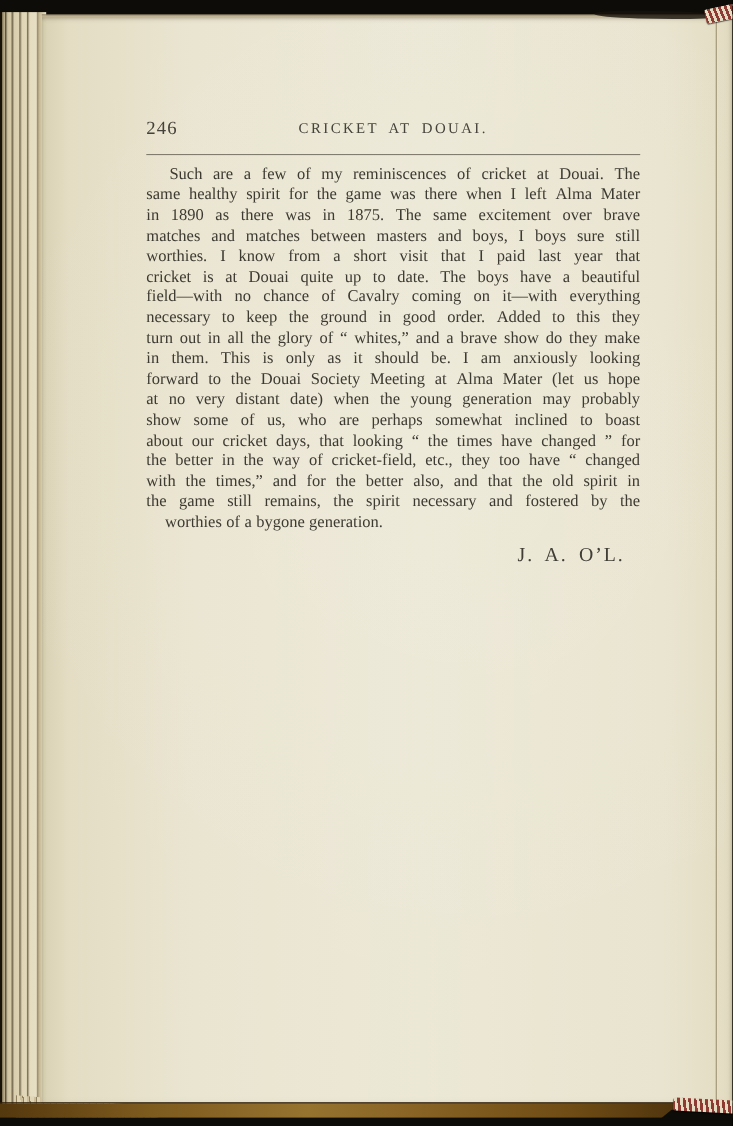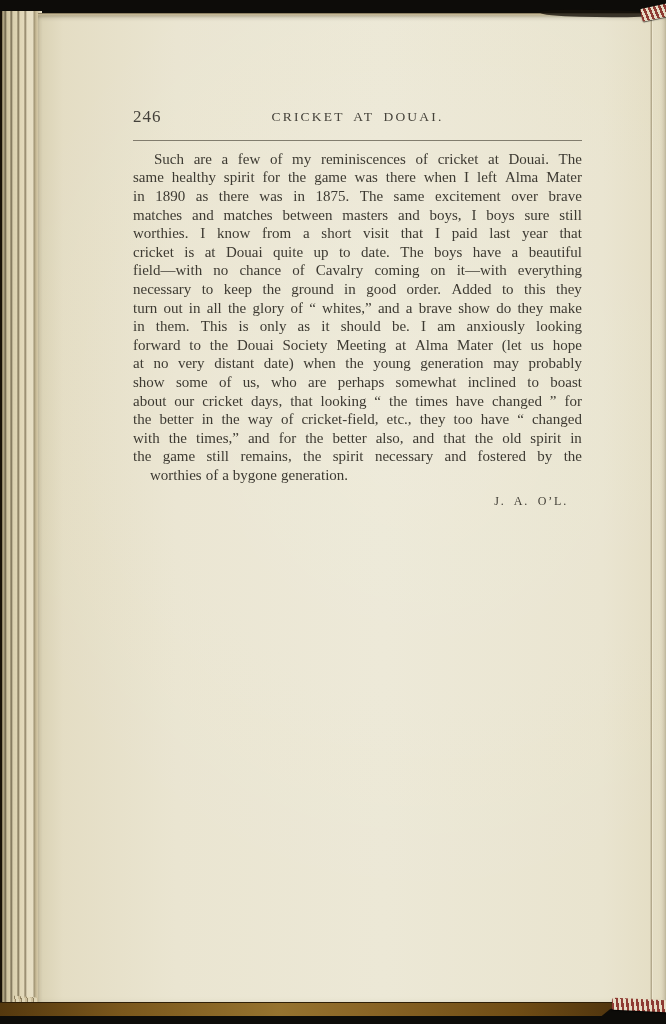--- a/index.html
+++ b/index.html
@@ -115,21 +115,21 @@
   }
   .line.indent { padding-left: 21px; }
   .line.last { justify-content: flex-start; gap: 4px; margin-left: 17px; }
   .w { display: inline-block; }
   .it { }
 
   .signature {
     margin-top: 9px;
     text-align: right;
     padding-right: 14px;
-    font-size: 12px;
+    font-size: 18px;
     letter-spacing: 1.8px;
     word-spacing: 4px;
     color: #413e36;
   }
 
   
   .cover-strip {
     position: absolute;
     left: 0; top: 1002px;
     width: 666px; height: 13px;

